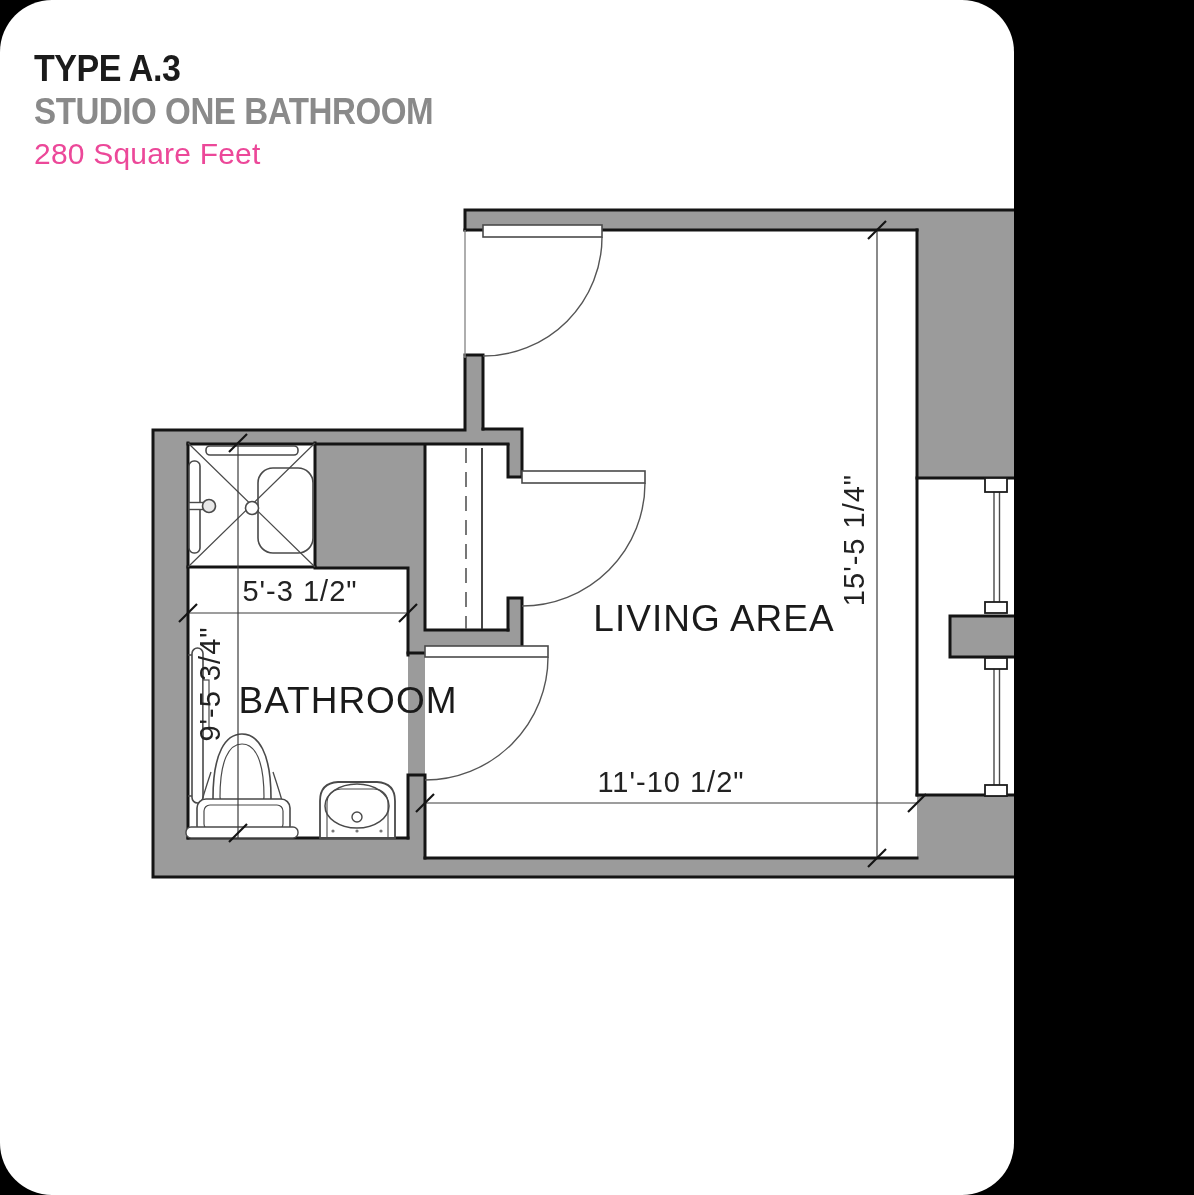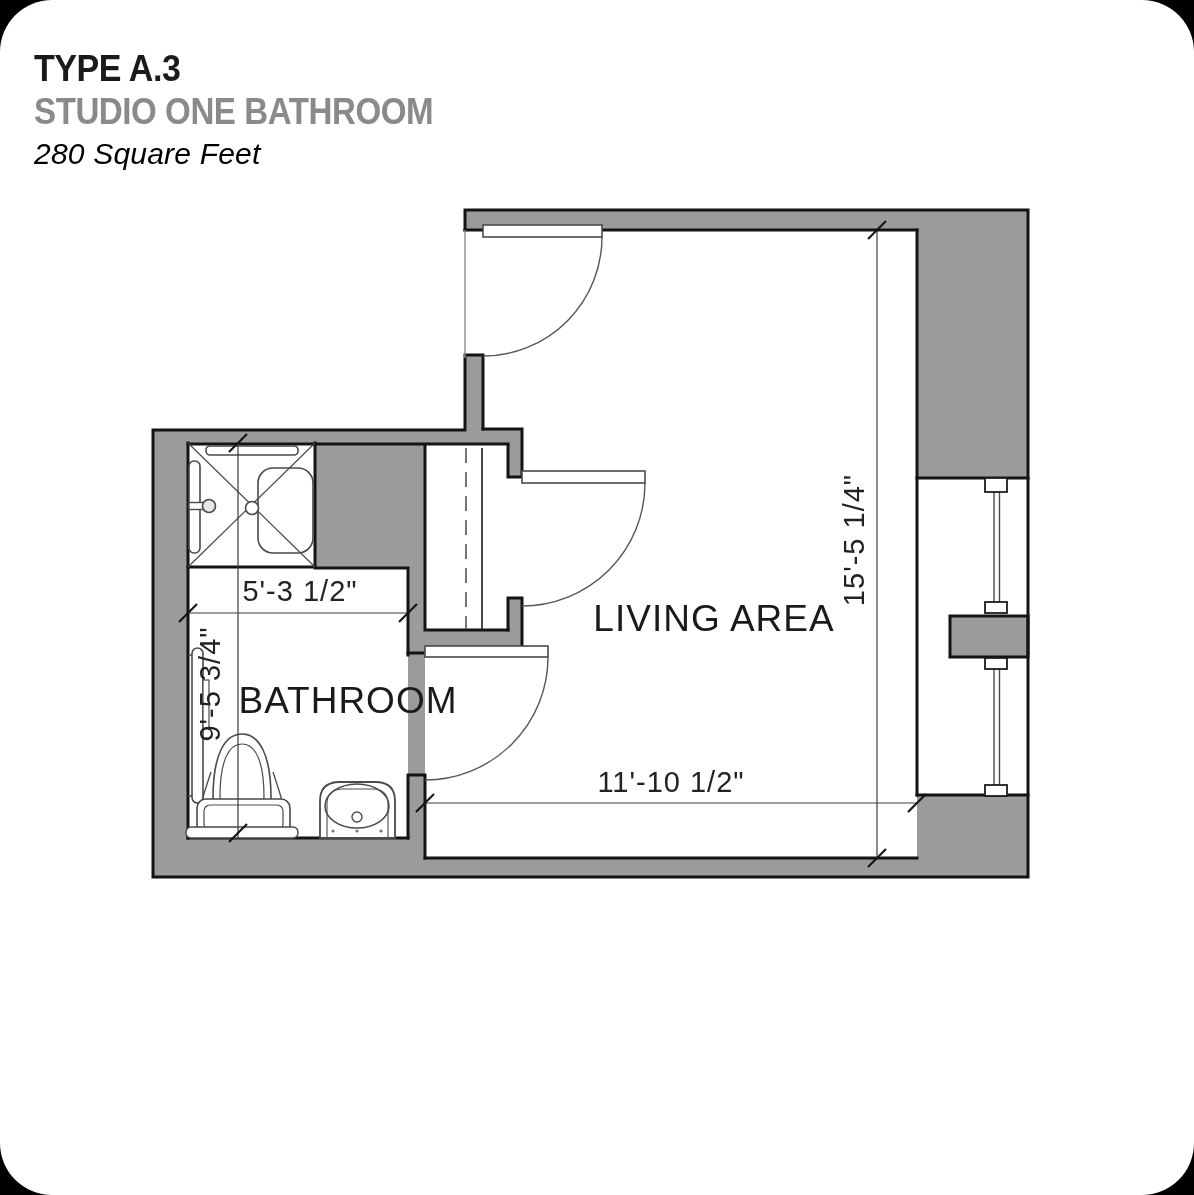--- a/index.html
+++ b/index.html
@@ -1,31 +1,31 @@
 <!DOCTYPE html>
 <html><head>
 <meta charset="utf-8">
 <style>
   html,body{margin:0;padding:0;background:#000;}
   body{font-family:"Liberation Sans",sans-serif;}
   .canvas{
-    position:relative;width:1194px;height:1195px;background:#fff;
+    position:relative;width:1014px;height:1195px;background:#fff;
     border-radius:52px;overflow:hidden;
   }
   .titleblock{position:absolute;left:34px;top:50px;line-height:1.0;}
   .titleblock .t1{
     font-size:37px;font-weight:700;color:#1b1b1b;letter-spacing:-.5px;
     transform:scaleX(.92);transform-origin:left;margin-bottom:7px;
   }
   .titleblock .t2{
     font-size:36px;font-weight:700;color:#8a8a8a;letter-spacing:-.5px;
     transform:scaleX(.92);transform-origin:left;margin-bottom:9px;
   }
   .titleblock .t3{
-    font-size:30px;font-weight:400;color:#000000;letter-spacing:.2px;font-style:italic;
+    font-size:30px;font-weight:400;color:#ec4899;letter-spacing:.2px;
   }
   svg{position:absolute;left:0;top:0;}
   svg text{font-family:"Liberation Sans",sans-serif;fill:#1a1a1a;}
   .room-label{font-size:37px;letter-spacing:1px;}
   .dim-label{font-size:29px;letter-spacing:1px;fill:#222;}
 </style>
 </head>
 <body>
 
 <div class="canvas">

